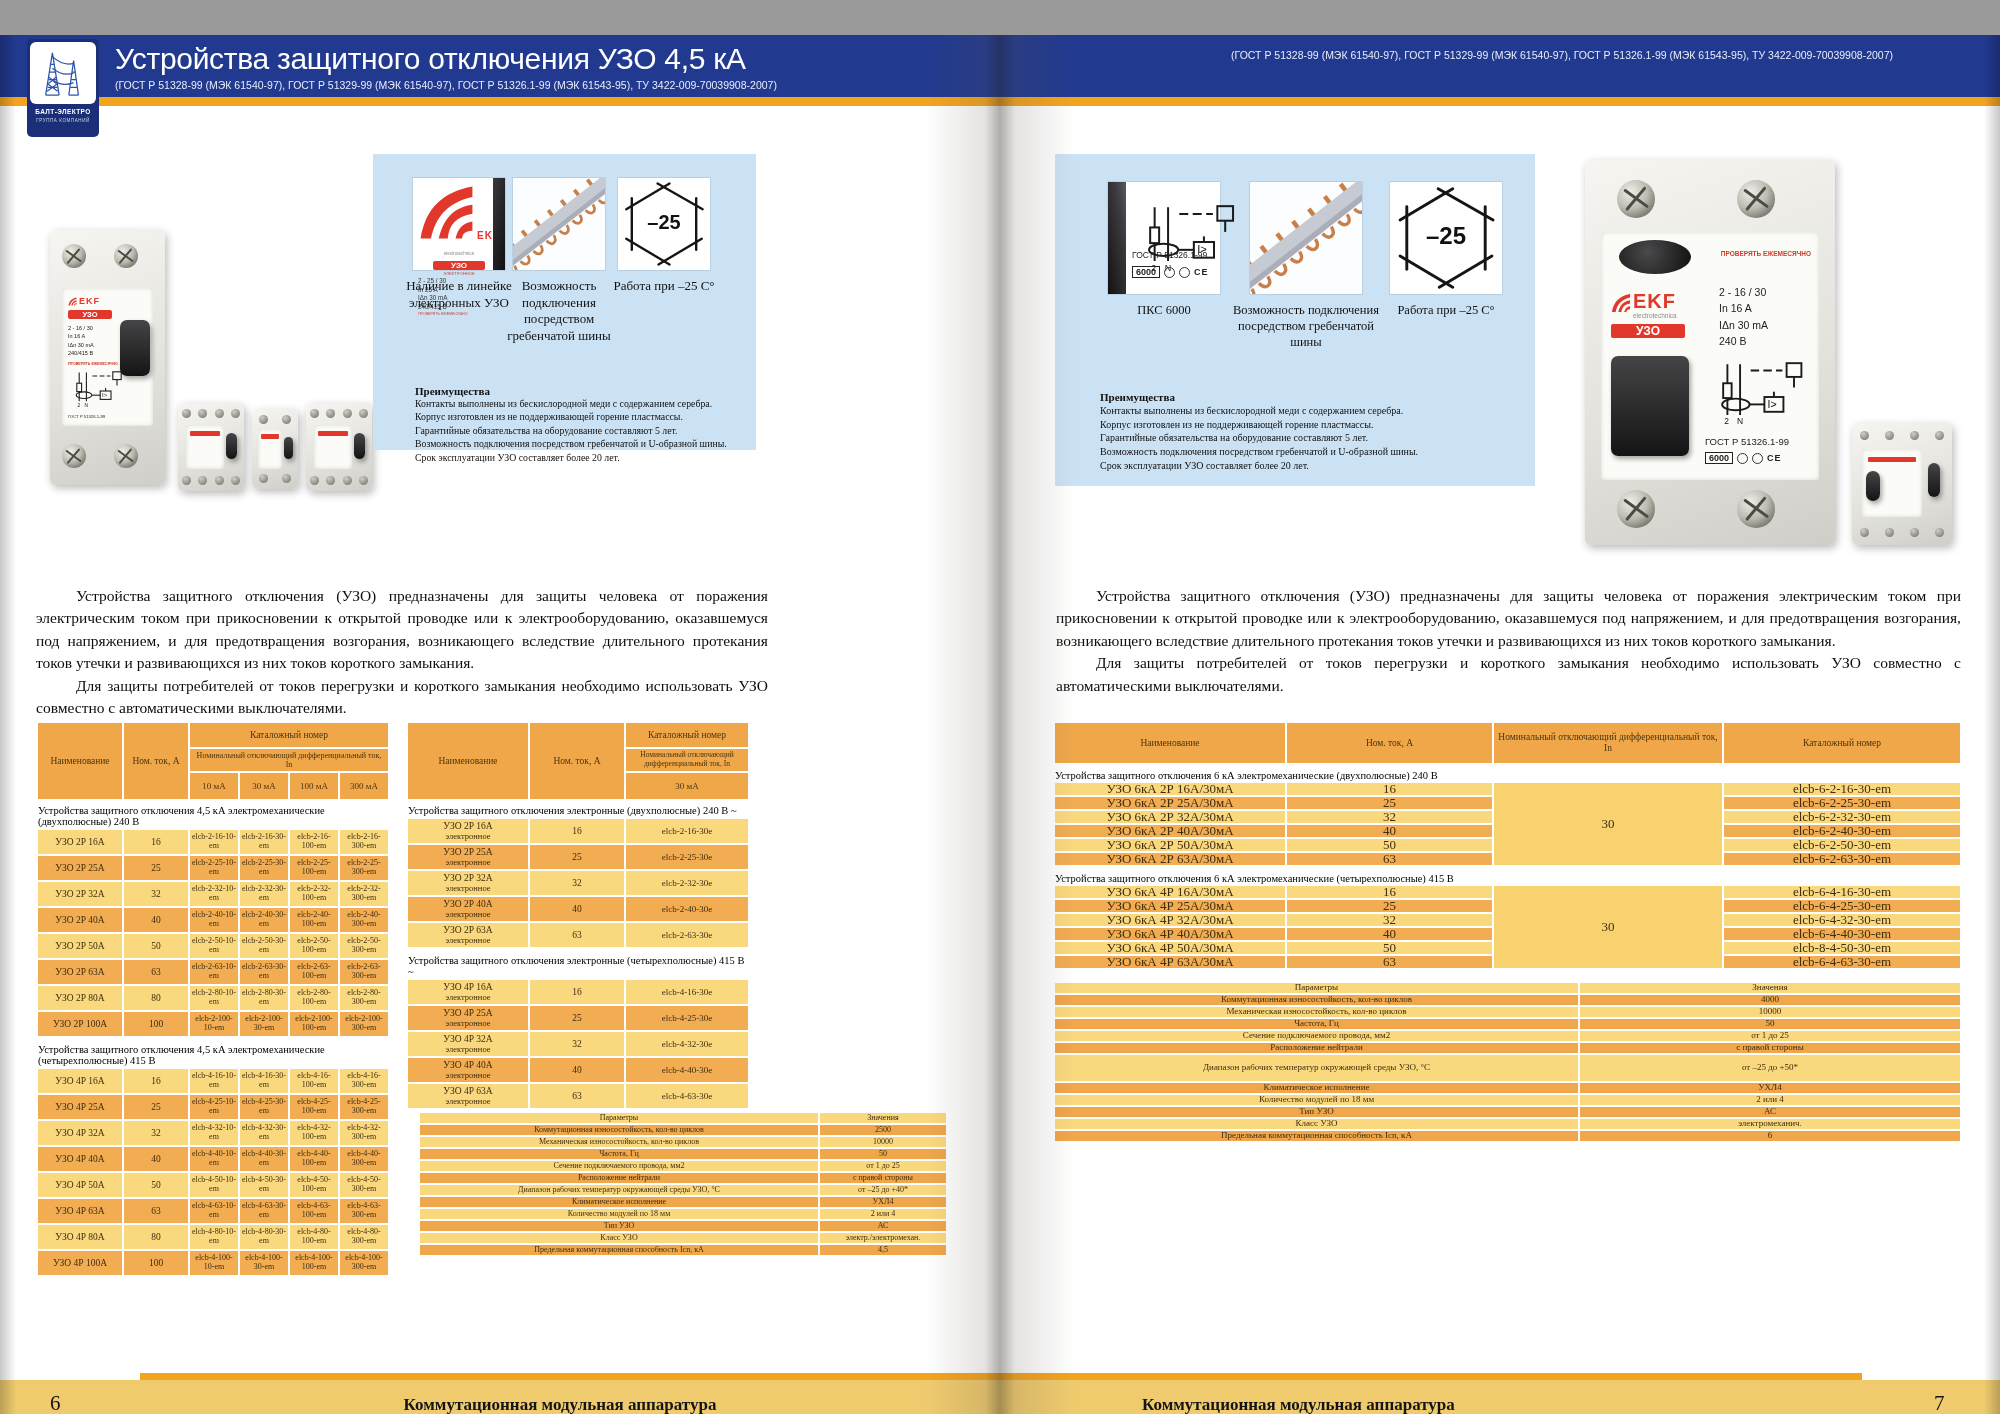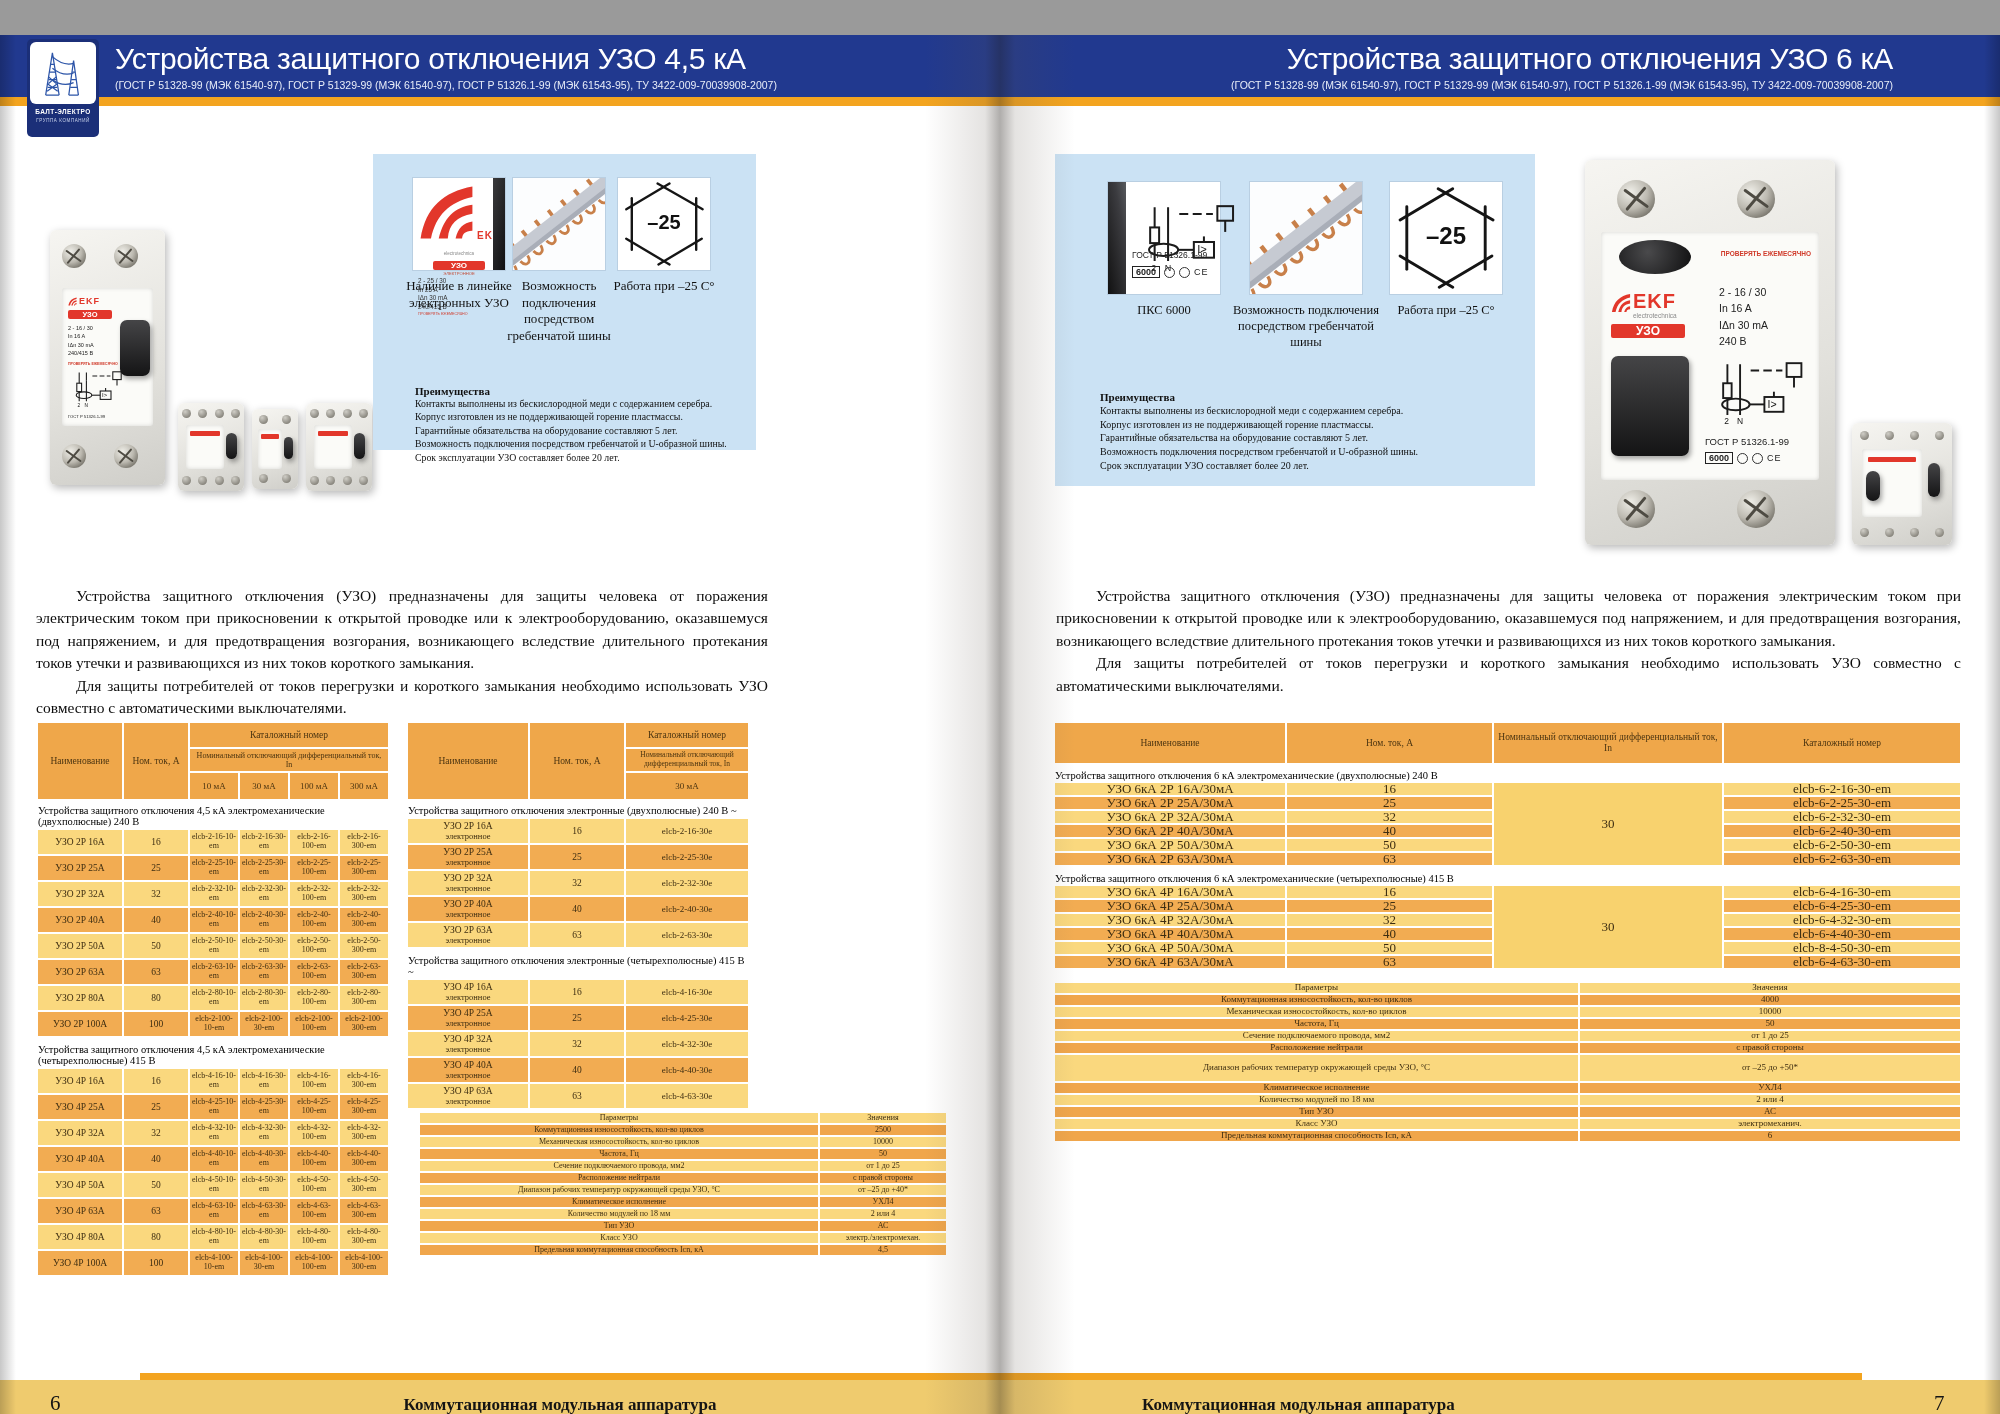--- a/index.html
+++ b/index.html
@@ -38,21 +38,21 @@
              font-family:"Liberation Sans",sans-serif;border-radius:2px;}
   .lt-type{color:#c24a35;}
   .lt-spec{color:#333;}
   .lt-note{color:#d03a2a;}
   .pks-in{position:absolute;inset:0;}
   .pks-edge{position:absolute;left:0;top:0;width:16%;height:100%;background:linear-gradient(80deg,#111,#3c3c40 70%,#585a5e);}
   .pks-gost{position:absolute;font-family:"Liberation Sans",sans-serif;color:#222;}
   .pks-row{position:absolute;display:flex;align-items:center;gap:4px;font-family:"Liberation Sans",sans-serif;color:#222;}
   .pks-box{border:1.6px solid #222;padding:0 3px;font-weight:bold;}
   .cert-dot{width:9px;height:9px;border:1.2px solid #333;border-radius:50%;display:inline-block;}
-  .ce-txt{font-weight:normal;letter-spacing:1px;}
+  .ce-txt{font-weight:bold;letter-spacing:1px;}
   .hex-num{position:absolute;inset:0;display:flex;align-items:center;justify-content:center;
            font:bold 24px "Liberation Sans",sans-serif;color:#111;padding-bottom:4px;}
 
   
   .intro{position:absolute;font-size:15.5px;line-height:1.45;text-align:justify;color:#0d0d0d;}
   .intro p{margin:0;text-indent:40px;}
 
   
   .sec-title{font-size:10.5px;color:#000;}
   .cell{display:flex;align-items:center;justify-content:center;text-align:center;color:#3d2d11;padding:0 2px;box-sizing:border-box;}
@@ -222,21 +222,20 @@
     </div>
     <div class="logo-company">БАЛТ-ЭЛЕКТРО</div>
     <div class="logo-tagline">ГРУППА КОМПАНИЙ</div>
   </div>
 
   <div class="abs" style="left:115px;top:9px;">
     <div class="hdr-title">Устройства защитного отключения УЗО 4,5 кА</div>
     <div class="hdr-sub">(ГОСТ Р 51328-99 (МЭК 61540-97), ГОСТ Р 51329-99 (МЭК 61540-97), ГОСТ Р 51326.1-99 (МЭК 61543-95), ТУ 3422-009-70039908-2007)</div>
   </div>
   <div class="abs" style="right:107px;top:9px;text-align:right;">
-    <div class="hdr-title">Устройства защитного отключения УЗО 6 кА</div>
     <div class="hdr-sub">(ГОСТ Р 51328-99 (МЭК 61540-97), ГОСТ Р 51329-99 (МЭК 61540-97), ГОСТ Р 51326.1-99 (МЭК 61543-95), ТУ 3422-009-70039908-2007)</div>
   </div>
 
   <div class="dev" style="left:50px;top:195px;width:115px;height:255px;">
     <div class="screw" style="left:12px;top:14px;width:24px;height:24px;"></div>
     <div class="screw" style="left:64px;top:14px;width:24px;height:24px;"></div>
     <div class="face" style="left:12px;top:58px;width:91px;height:138px;">
       <div class="ekf-row" style="position:absolute;left:6px;top:8px;">
         <svg width="9" height="9">
             <use href="#sym-wing"></use>

